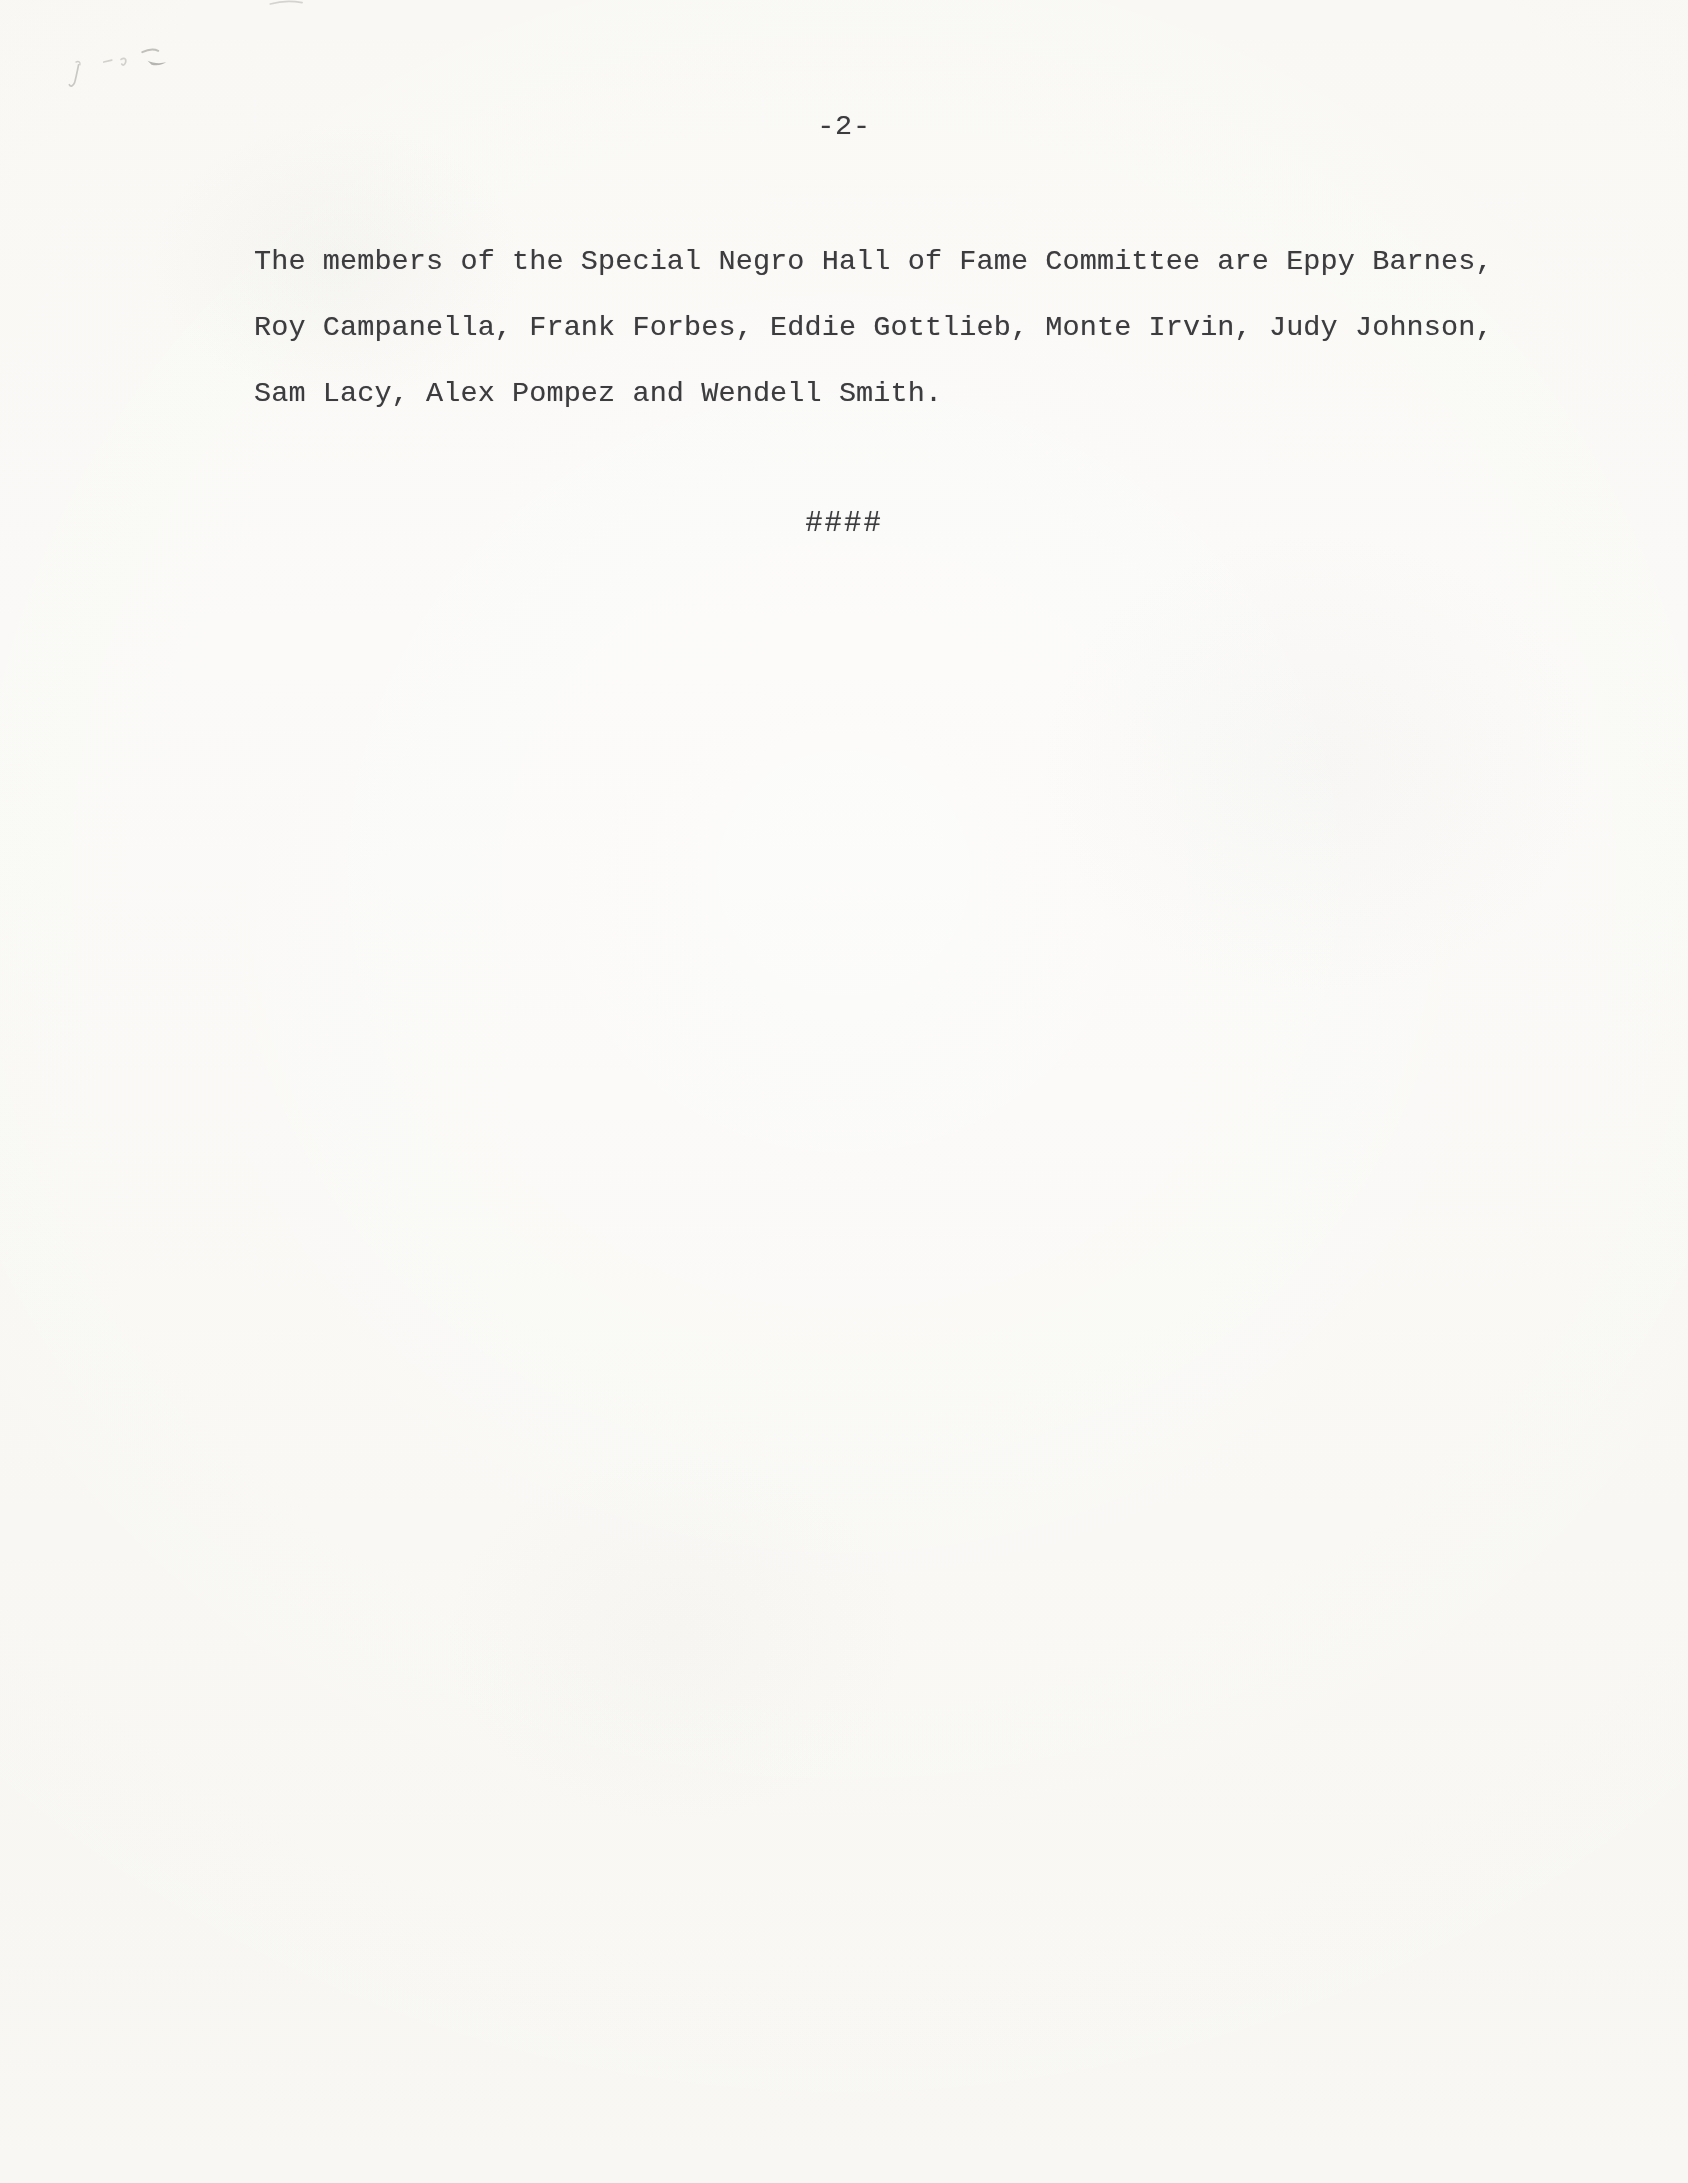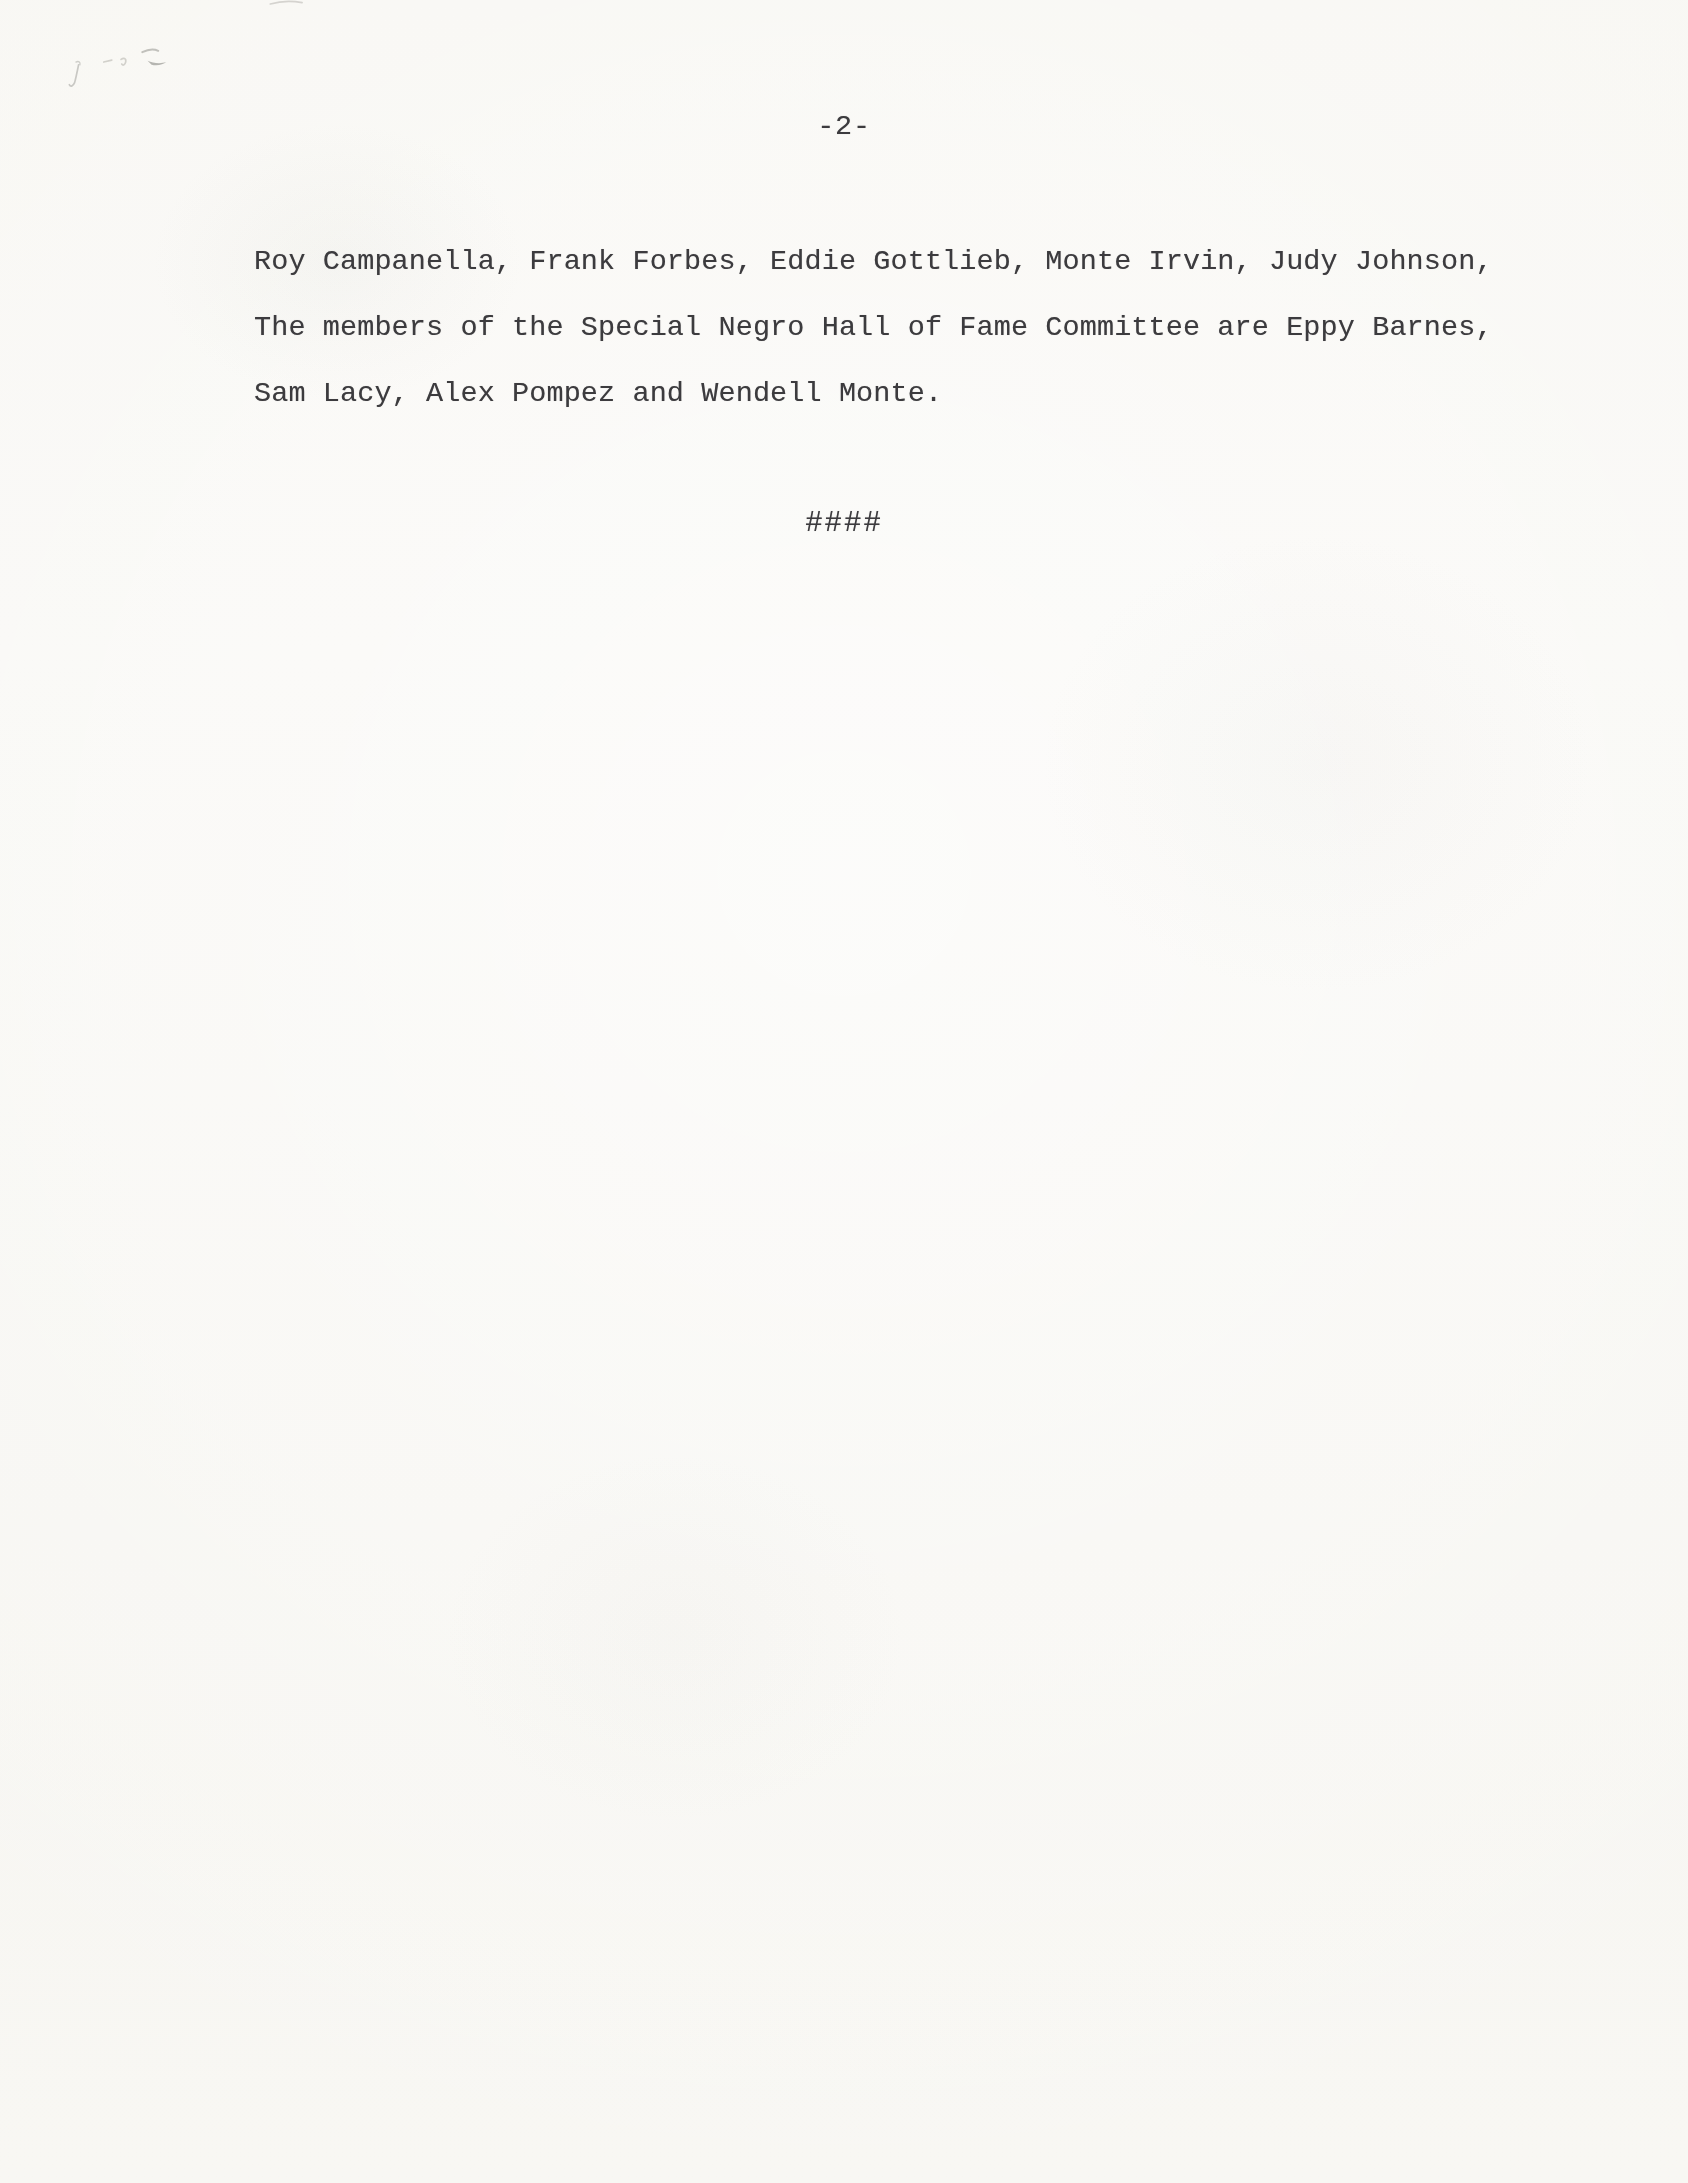--- a/index.html
+++ b/index.html
@@ -94,21 +94,21 @@
     <path d="M132 22 C140 26, 152 27, 160 24 C156 28, 146 30, 138 28 Z" fill="#7e7d78" stroke="none" opacity="0.55"></path>
   </svg>
 
   <svg class="edge-mark-svg" width="53" height="9.3" viewBox="0 0 80 14" aria-hidden="true">
     <path d="M8 6 C22 2, 40 1, 56 4" fill="none" stroke="#a8a7a2" stroke-width="2.5" opacity="0.45" stroke-linecap="round"></path>
   </svg>
 
   <div class="page-number">-2-</div>
 
   <div class="body-paragraph">
+    <div class="typed-line">The members of the Special Negro Hall of Fame Committee are Eppy Barnes,</div>
     <div class="typed-line">Roy Campanella, Frank Forbes, Eddie Gottlieb, Monte Irvin, Judy Johnson,</div>
-    <div class="typed-line">The members of the Special Negro Hall of Fame Committee are Eppy Barnes,</div>
-    <div class="typed-line">Sam Lacy, Alex Pompez and Wendell Monte.</div>
+    <div class="typed-line">Sam Lacy, Alex Pompez and Wendell Smith.</div>
   </div>
 
   <div class="end-mark">####</div>
 
 </div>
 
 
 </body></html>

